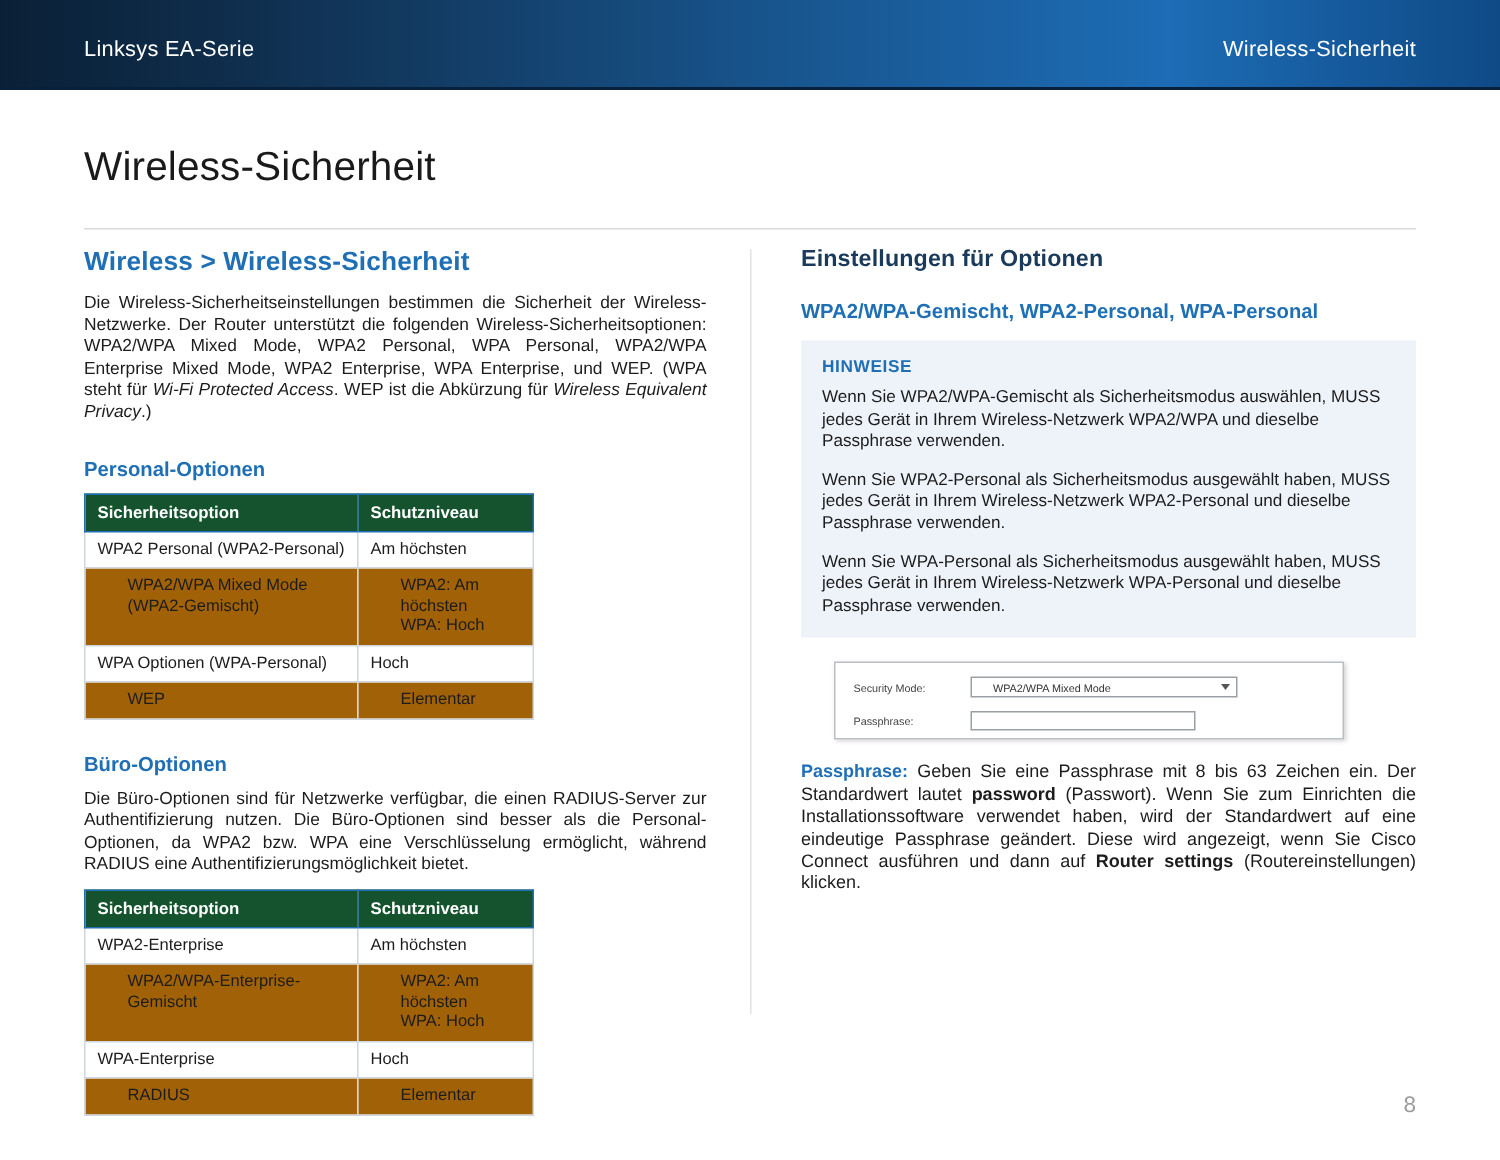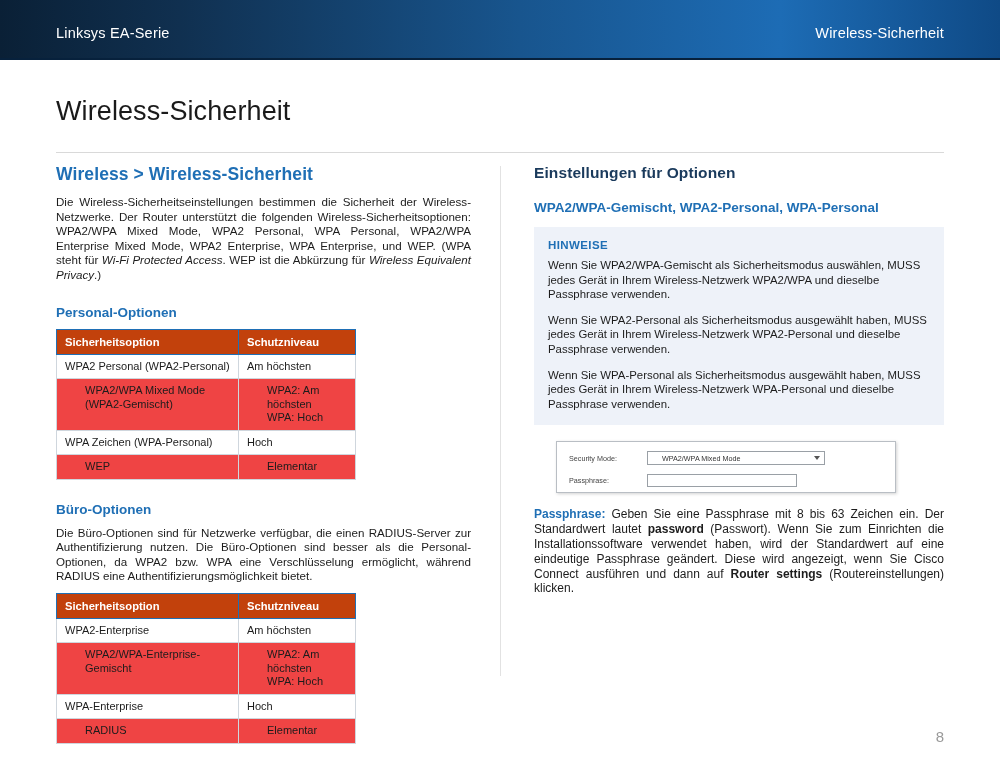--- a/index.html
+++ b/index.html
@@ -107,36 +107,36 @@
   .bold { font-weight: bold; }
 
   
   table.opt {
     border-collapse: collapse;
     width: 300px;
     margin-top: 6px;
     font-size: 11px;
   }
   table.opt th {
-    background: #c2410c;
+    background: #14532d;
     color: #fff;
     text-align: left;
     font-weight: bold;
     padding: 6px 8px;
     font-size: 11.2px;
     border: 1px solid #1f6fb5;
   }
   table.opt td {
     border: 1px solid #cfd6dd;
     padding: 5px 8px;
     color: #1c1c1c;
     vertical-align: top;
     line-height: 13.5px;
   }
-  table.opt tr.alt td { background: #ef4444; padding-left: 28px; }
+  table.opt tr.alt td { background: #a16207; padding-left: 28px; }
   table.opt td.c1 { width: 182px; }
 
   
   .note-box {
     margin-top: 12px;
     background: #eef2f9;
     padding: 12px 14px 14px 14px;
     width: 410px;
   }
   .note-title {
@@ -258,21 +258,21 @@
       <tr>
         <td class="c1">WPA2 Personal (WPA2-Personal)</td>
         <td>Am höchsten</td>
       </tr>
       <tr class="alt">
         <td class="c1">WPA2/WPA Mixed Mode (WPA2-Gemischt)</td>
         <td style="white-space:pre-line">WPA2: Am höchsten
 WPA: Hoch</td>
       </tr>
       <tr>
-        <td class="c1">WPA Zeichen (WPA-Personal)</td>
+        <td class="c1">WPA Optionen (WPA-Personal)</td>
         <td>Hoch</td>
       </tr>
       <tr class="alt">
         <td class="c1">WEP</td>
         <td>Elementar</td>
       </tr>
     </tbody>
       </table>
 
     <h3 class="sub-blue">Büro-Optionen</h3>

